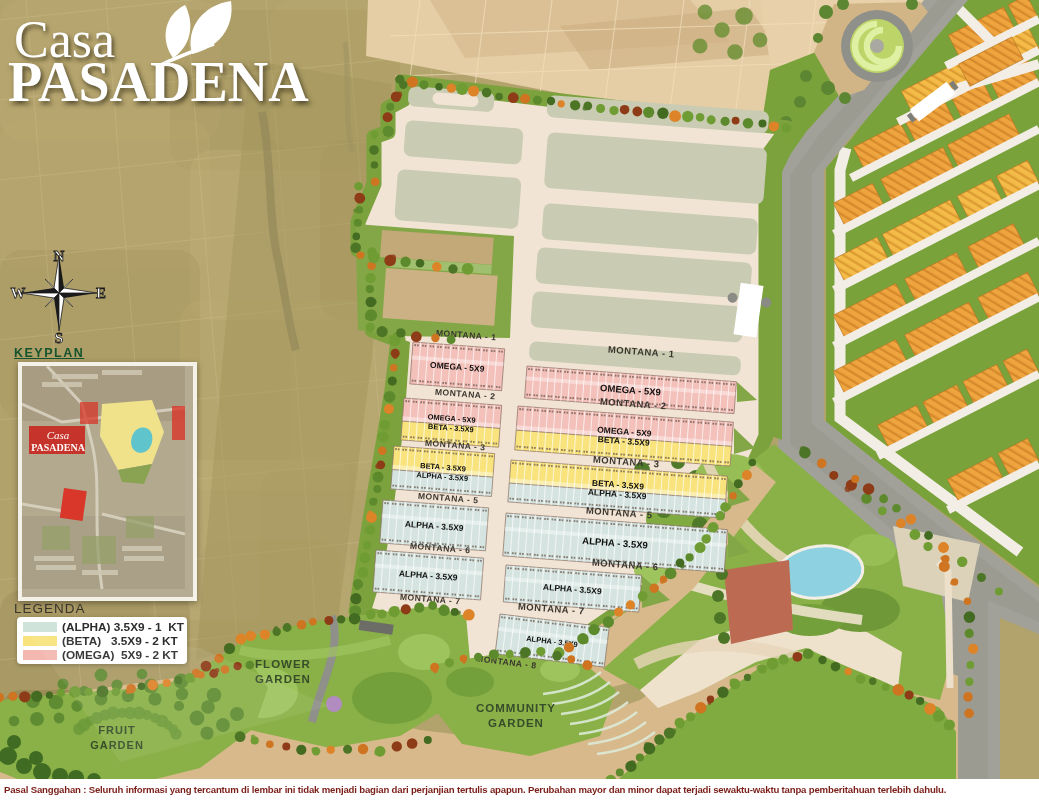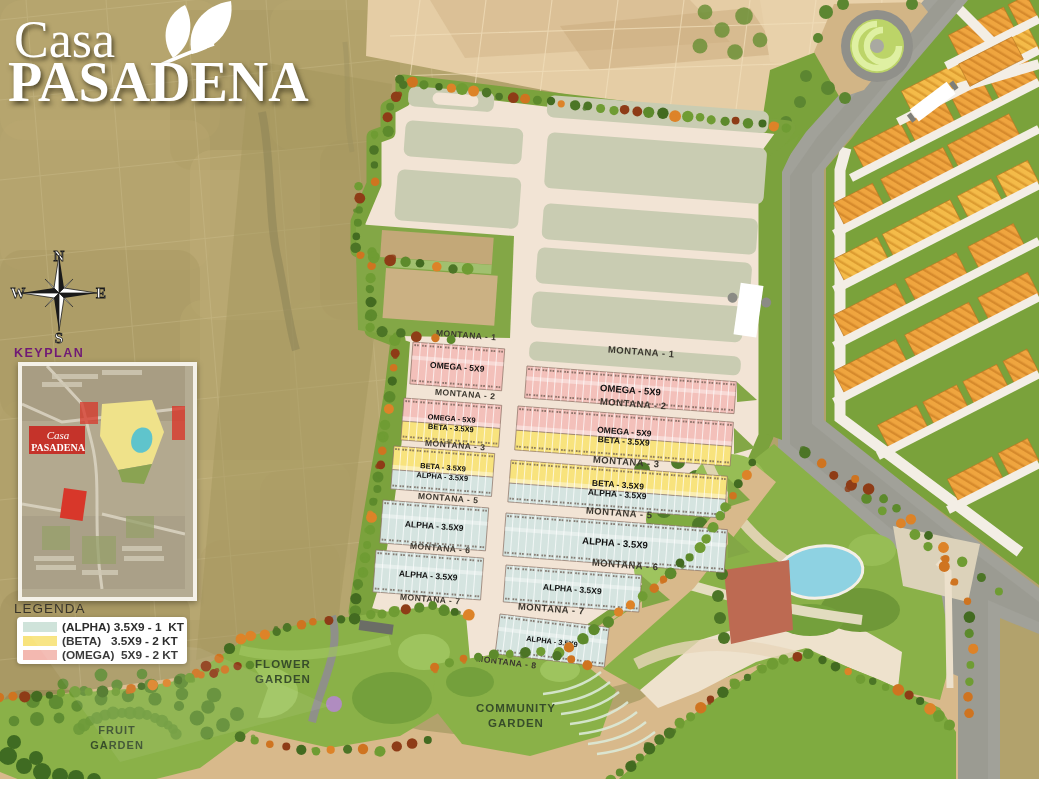--- a/index.html
+++ b/index.html
@@ -2000,21 +2000,21 @@
 <polygon points="38,0 5,5 0,0" fill="#1a1a1a"></polygon>
           <polygon points="38,0 5,-5 0,0" fill="#ffffff" stroke="#1a1a1a" stroke-width="0.8"></polygon>
 <polygon points="0,38 -5,5 0,0" fill="#1a1a1a"></polygon>
           <polygon points="0,38 5,5 0,0" fill="#ffffff" stroke="#1a1a1a" stroke-width="0.8"></polygon>
 <polygon points="-38,0 -5,-5 0,0" fill="#1a1a1a"></polygon>
           <polygon points="-38,0 -5,5 0,0" fill="#ffffff" stroke="#1a1a1a" stroke-width="0.8"></polygon>
 </g>
 </g>
 </svg>
 
-<div style="position:absolute;left:14px;top:346px;font-size:12.5px;font-weight:bold;color:#701a75;letter-spacing:1.5px;">KEYPLAN</div>
+<div style="position:absolute;left:14px;top:346px;font-size:12.5px;font-weight:bold;color:#14532d;letter-spacing:1.5px;text-decoration:underline;">KEYPLAN</div>
 <div style="position:absolute;left:18px;top:362px;width:171px;height:231px;background:#b5ac93;border:4px solid #f4f1e8;box-shadow:0 2px 6px rgba(0,0,0,0.35);overflow:hidden;">
 <svg width="163" height="223" viewBox="0 0 163 223">
 <rect width="163" height="223" fill="#b3a98f"></rect>
 <rect x="0" y="0" width="163" height="55" fill="#a89d83"></rect>
 <rect x="0" y="150" width="163" height="73" fill="#aaa088"></rect>
 <g stroke="#d8d2c0" stroke-width="3" fill="none" opacity="0.9">
 <path d="M 25,0 L 60,38 L 70,78 M 0,38 L 40,56 L 163,42 M 70,78 C 80,118 70,158 80,223 M 0,138 L 58,148 M 80,148 L 163,168"></path>
 </g>
 <path d="M 80,38 L 130,34 L 142,66 L 130,98 L 96,104 L 78,70 Z" fill="#efe28a"></path>
 <path d="M 118,62 C 126,60 132,66 130,76 C 128,86 118,90 112,84 C 106,78 110,64 118,62 Z" fill="#5fc4cc"></path>
@@ -2053,13 +2053,14 @@
 <text x="45" y="14">(ALPHA) 3.5X9 - 1&nbsp;&nbsp;KT</text>
 <text x="45" y="28">(BETA)&nbsp;&nbsp;&nbsp;3.5X9 - 2 KT</text>
 <text x="45" y="42">(OMEGA)&nbsp;&nbsp;5X9 - 2 KT</text>
 </g>
 </svg>
 <svg width="1039" height="800" viewBox="0 0 1039 800" style="position:absolute;left:0;top:0;pointer-events:none;">
       <polygon points="30,635 200,648 330,706 120,762" fill="#ffffff" opacity="0.07"></polygon>
     </svg>
 
 <div style="position:absolute;left:0;top:779px;width:1039px;height:21px;background:#ffffff;"></div>
+<div style="position:absolute;left:4px;top:783.5px;font-size:9.6px;font-weight:bold;color:#7a1d17;white-space:nowrap;letter-spacing:-0.18px;">Pasal Sanggahan : Seluruh informasi yang tercantum di lembar ini tidak menjadi bagian dari perjanjian tertulis apapun. Perubahan mayor dan minor dapat terjadi sewaktu-waktu tanpa pemberitahuan terlebih dahulu.</div>
 </div>
 
 </body></html>

